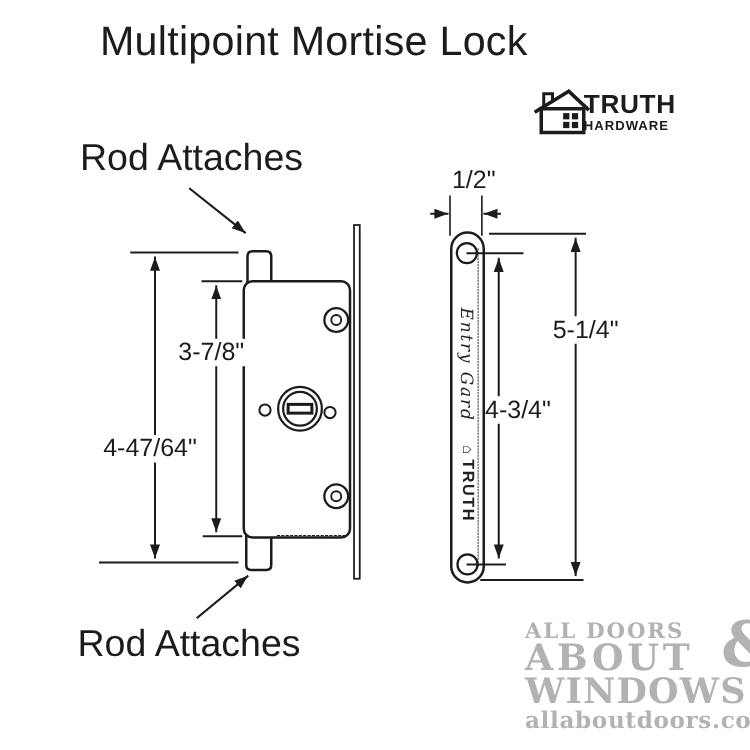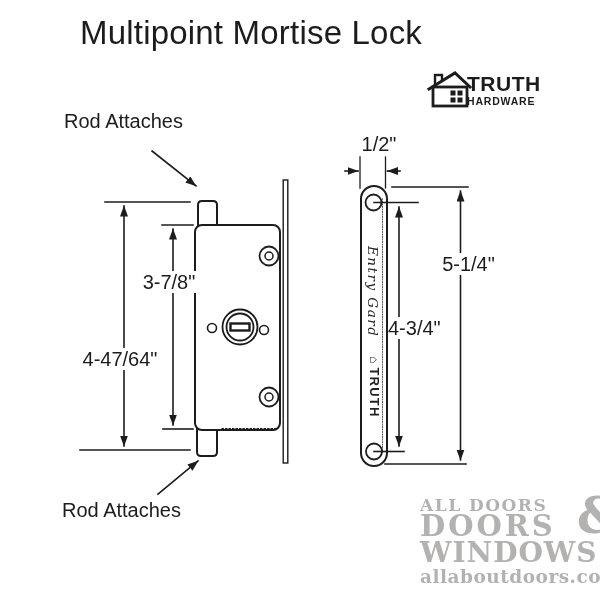--- a/index.html
+++ b/index.html
@@ -1,21 +1,21 @@
 <!DOCTYPE html>
 <html><head>
 <meta charset="utf-8">
 <style>
   html,body{margin:0;padding:0;background:#fff;}
   #stage{position:relative;width:600px;height:600px;background:#fff;overflow:hidden;
          font-family:"Liberation Sans",sans-serif;color:#1c1c1c;}
   #art{position:absolute;left:0;top:0;width:600px;height:600px;}
   .abs{position:absolute;white-space:nowrap;}
   .title{left:80px;top:14px;font-size:33px;letter-spacing:0.2px;}
-  .annot{font-size:20px;}
+  .annot{font-size:30px;}
   .annot.top{left:64px;top:110px;}
   .annot.bottom{left:62px;top:499px;}
   .dim{font-size:20px;background:#fff;text-align:center;line-height:22px;}
   .dim.d4764{left:72px;top:348px;width:96px;}
   .dim.d378{left:139px;top:271px;width:60px;}
   .dim.d12{left:359px;top:133px;width:40px;background:transparent;}
   .dim.d514{left:441px;top:253px;width:55px;}
   .dim.d434{left:388px;top:317px;width:52px;}
   .logo-brand{left:467px;top:72px;font-size:21px;font-weight:800;letter-spacing:0.5px;}
   .logo-sub{left:467px;top:95px;font-size:10.5px;font-weight:700;letter-spacing:0.8px;}
@@ -121,20 +121,20 @@
   <div class="abs dim d514">5-1/4"</div>
 
   <div class="abs rot plate-script">Entry Gard</div>
   <div class="abs rot plate-brand">
     <span class="hicon">⌂</span><span>TRUTH</span>
   </div>
 
   <div class="abs wm">
     <div class="top2">
       <div class="l1">ALL DOORS</div>
-      <div class="l2">DOORS</div>
+      <div class="l2">ABOUT</div>
       <span class="amp">&amp;</span>
     </div>
     <div class="l3">WINDOWS</div>
     <div class="url">allaboutdoors.com</div>
   </div>
 
 </div>
 
 </body></html>

